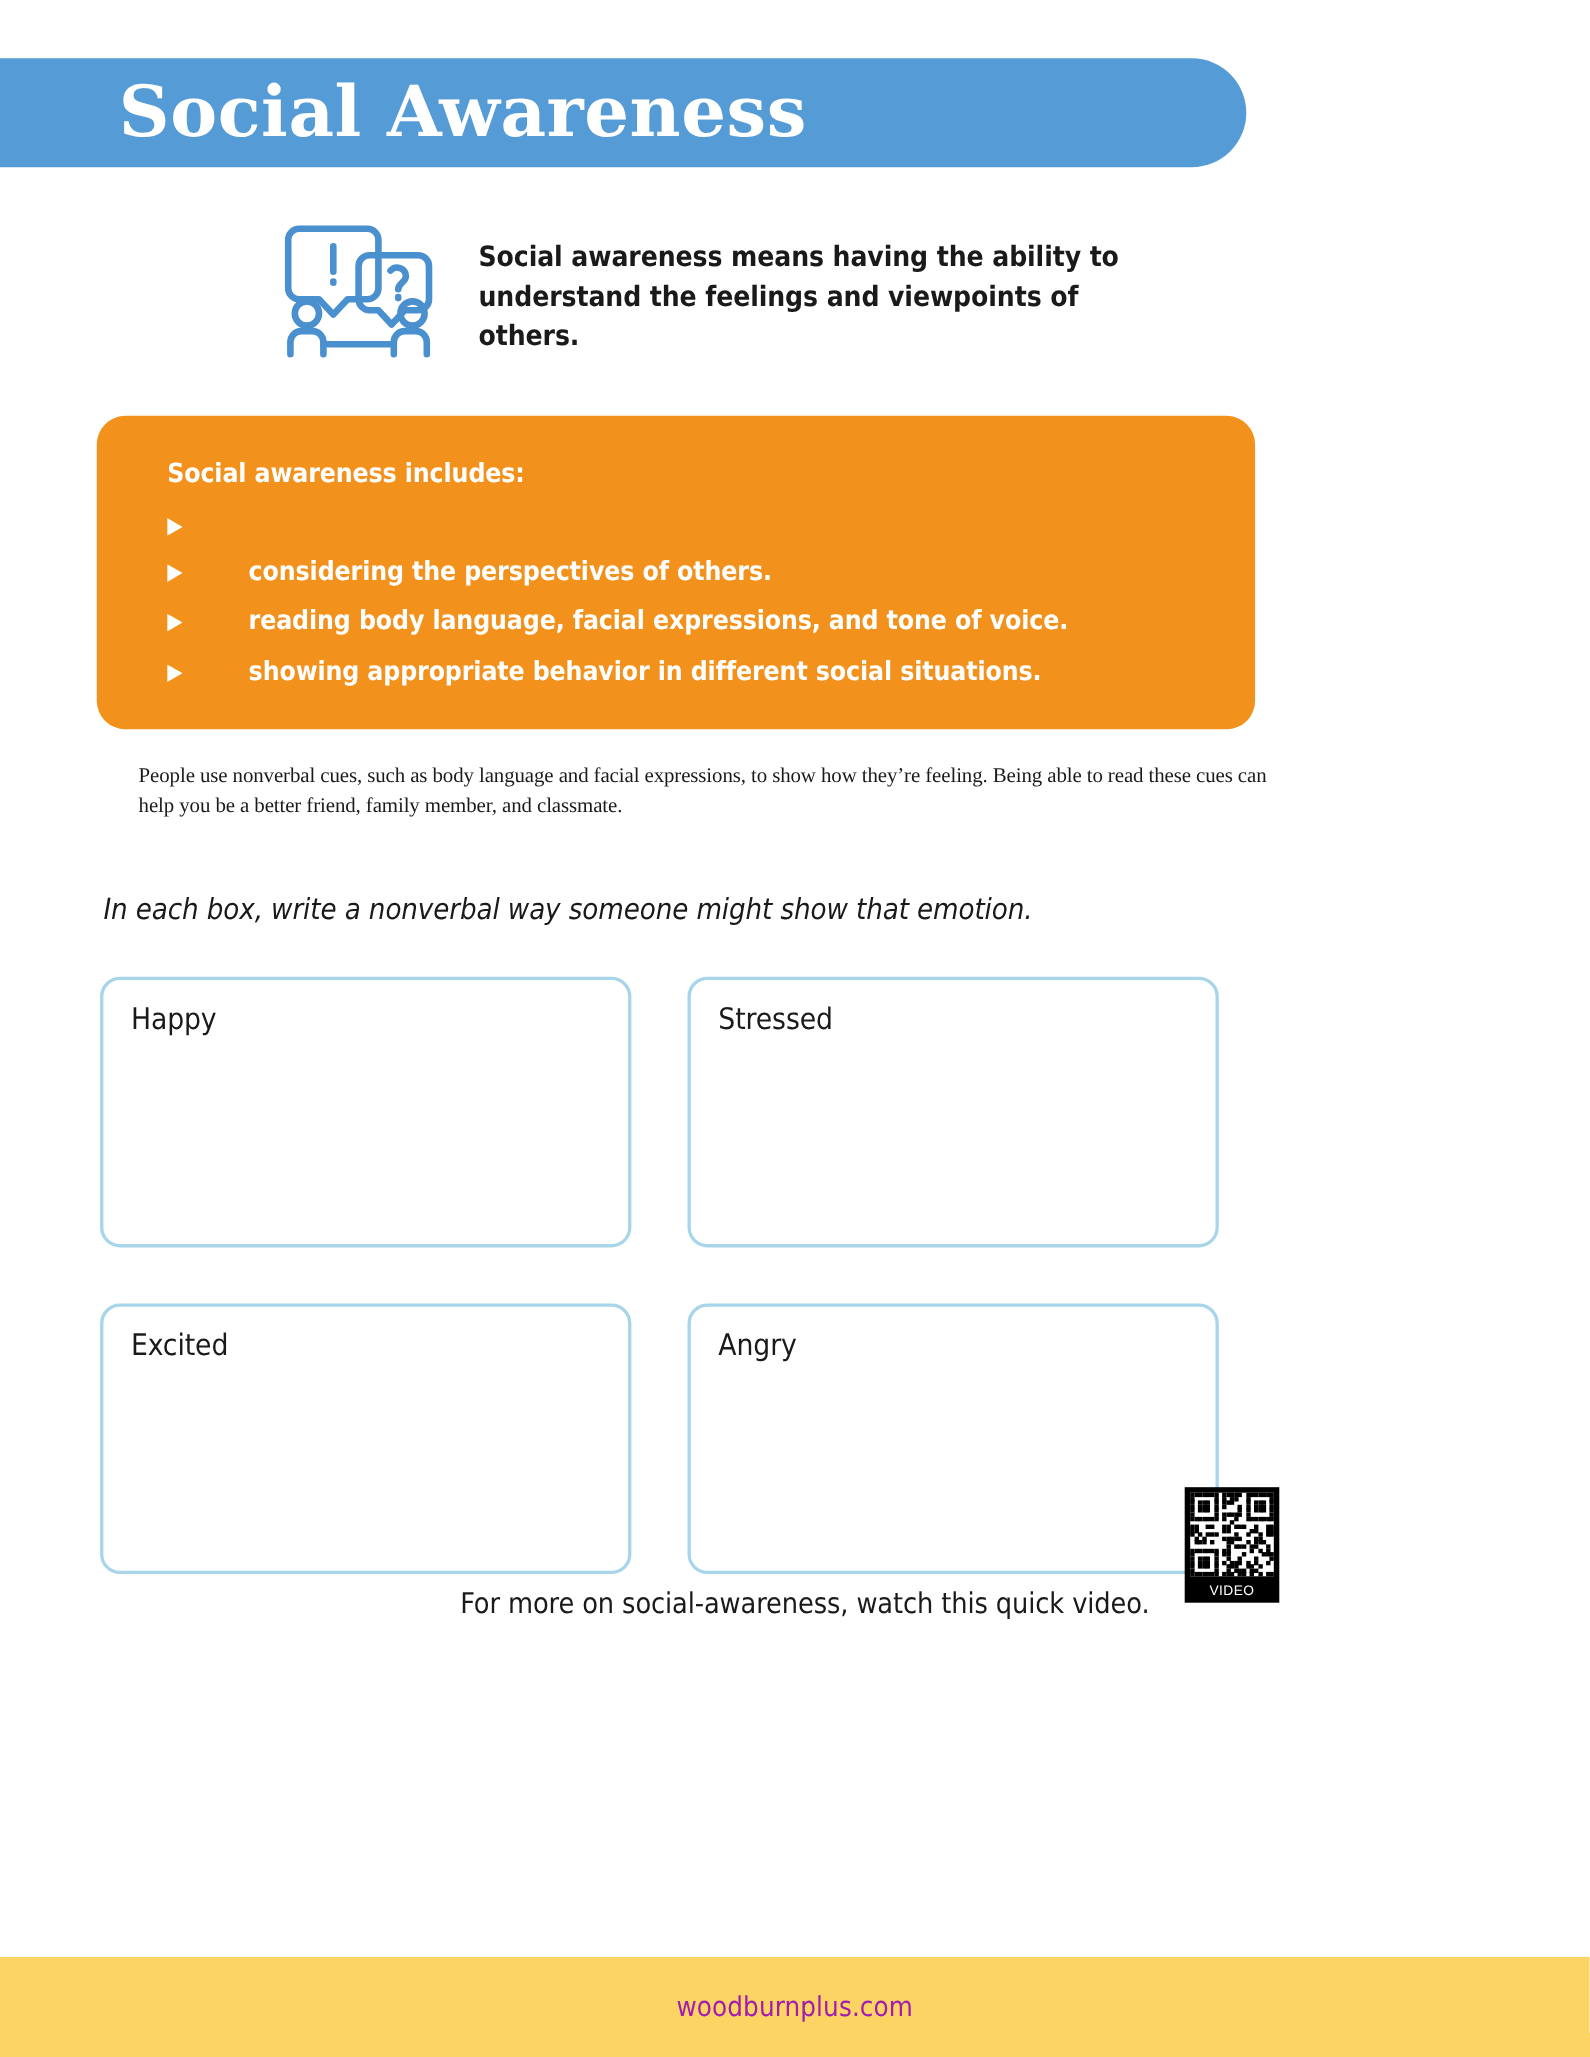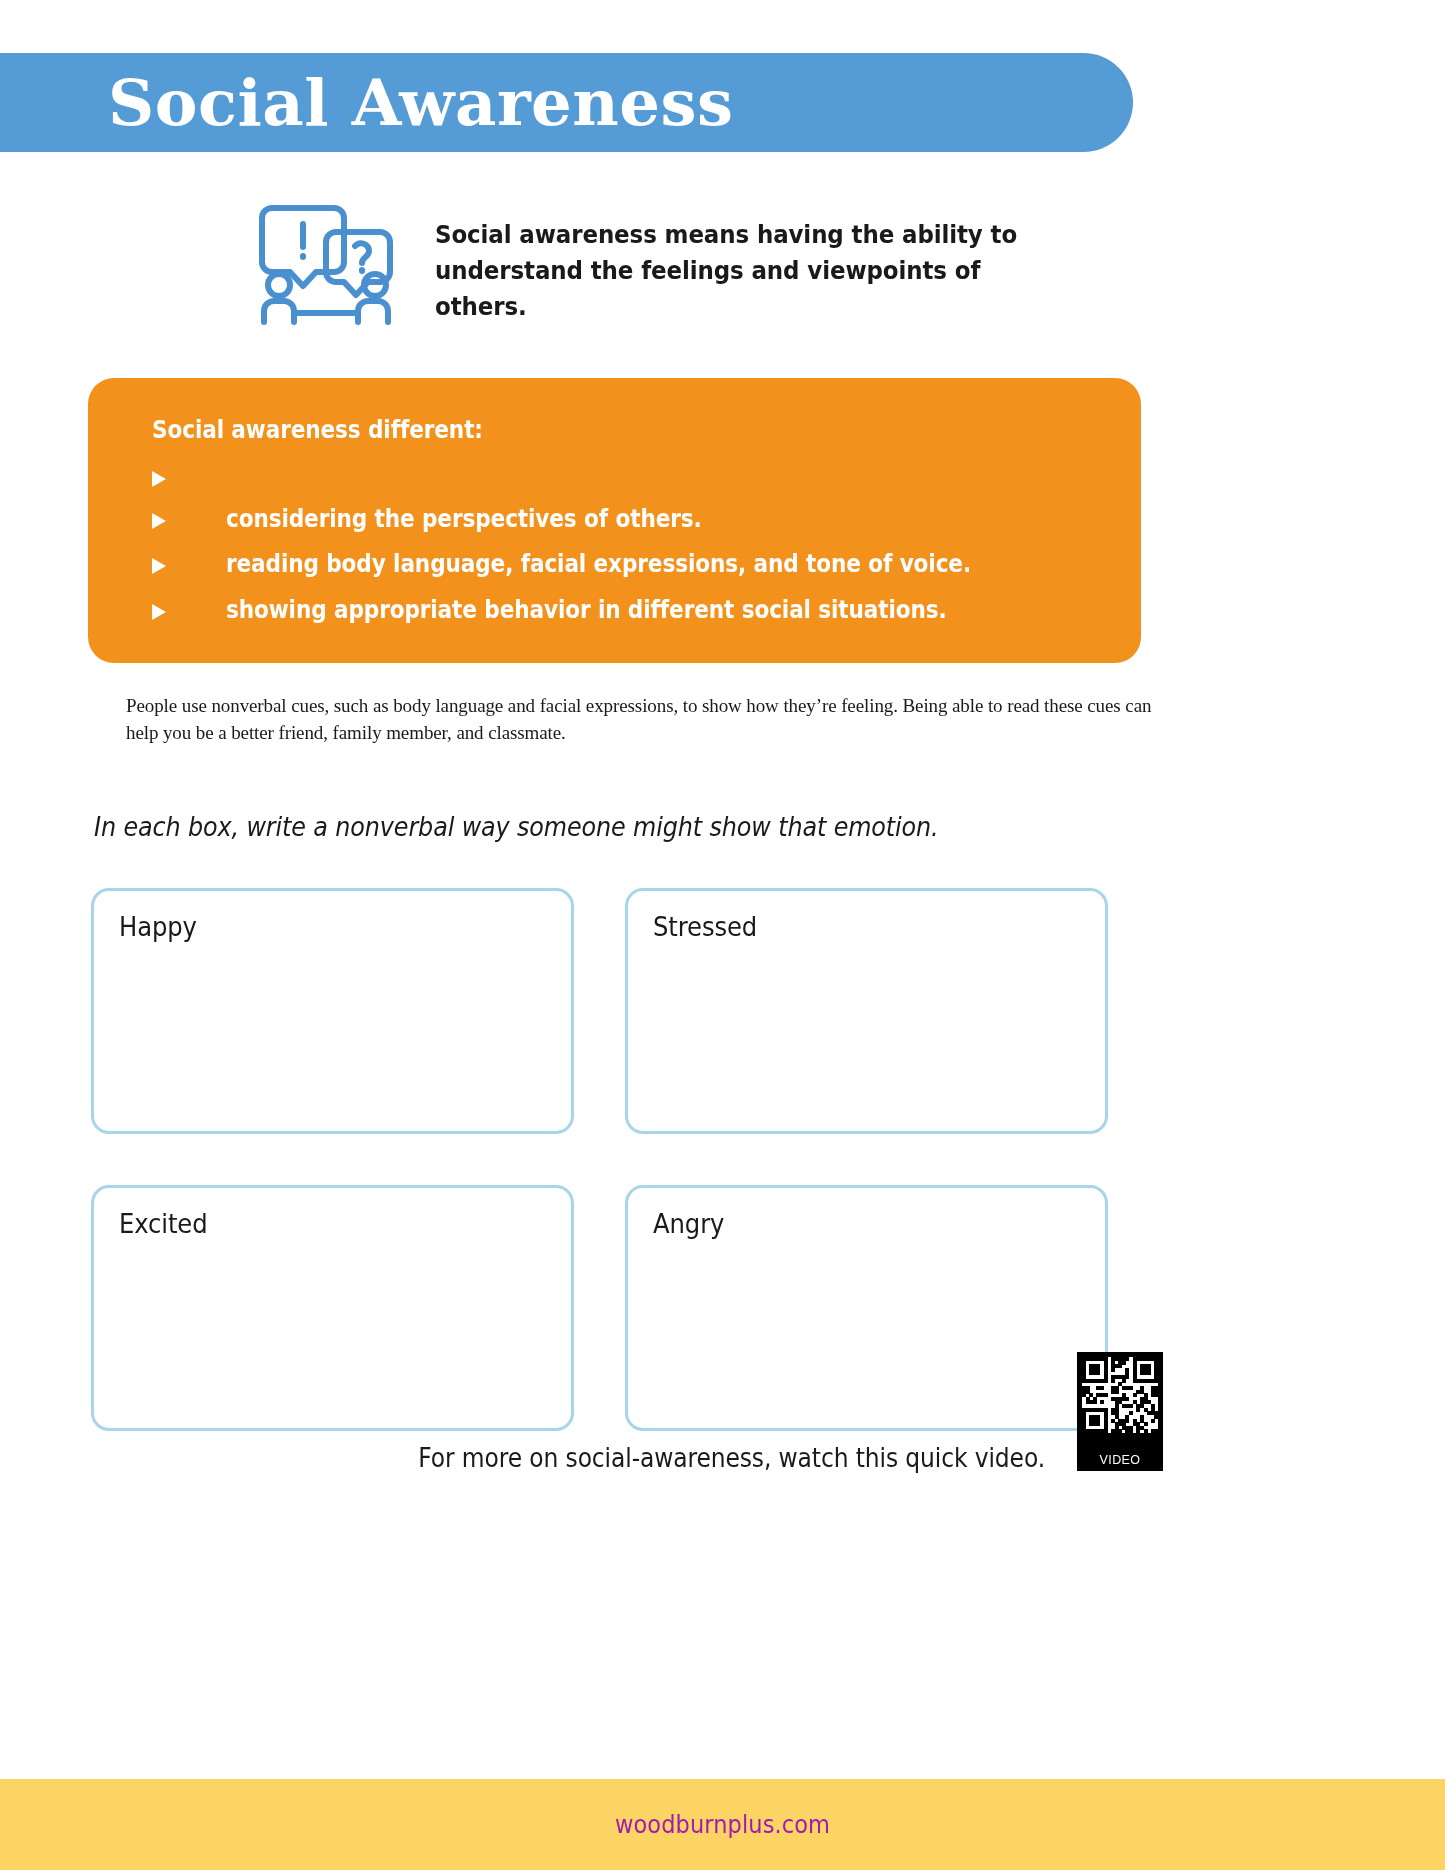--- a/index.html
+++ b/index.html
@@ -170,21 +170,21 @@
     color: #1a1a1a;
     letter-spacing: -0.1px;
   }
 
   
   .qr-wrap {
     position: absolute;
     left: 1077px;
     top: 1352px;
     width: 86px;
-    height: 119px;
+    height: 105px;
     background: #000000;
     padding: 0;
     box-sizing: border-box;
   }
   .qr-canvas {
     position: absolute;
     left: 5px;
     top: 5px;
     width: 76px;
     height: 76px;
@@ -261,21 +261,21 @@
         <path d="M6 128 v-11 a10 10 0 0 1 10 -10 h10 a10 10 0 0 1 10 10 v11"></path>
         <path d="M100 128 v-11 a10 10 0 0 1 10 -10 h10 a10 10 0 0 1 10 10 v11"></path>
         <path d="M36 119 h64"></path>
       </g>
     </svg>
   </div>
   <div class="intro-text">Social awareness means having the ability to understand the feelings and viewpoints of others.</div>
 </div>
 
 <div class="callout">
-  <div class="callout-title">Social awareness different:</div>
+  <div class="callout-title">Social awareness includes:</div>
   <ul class="callout-list">
     <li class="callout-item">
       <span class="bullet-marker">
         <svg width="14" height="16" viewBox="0 0 14 16">
             <polygon points="0,0 14,8 0,16" fill="#ffffff"></polygon>
           </svg>
       </span>
     </li>
     <li class="callout-item">
       <span class="bullet-marker">

